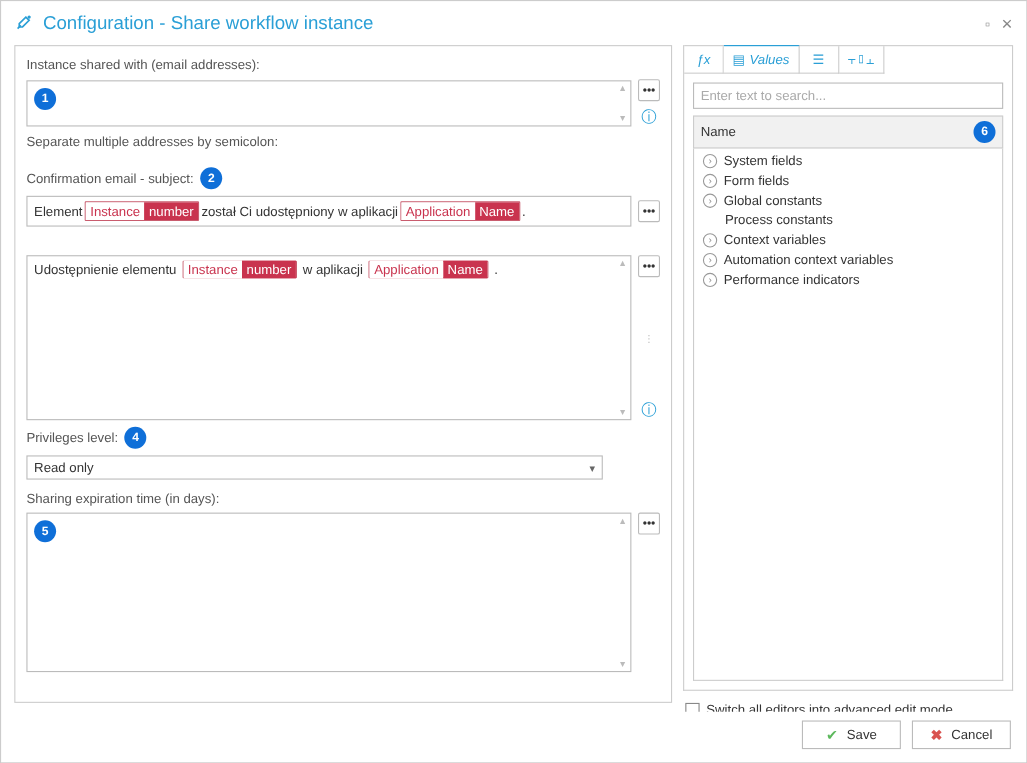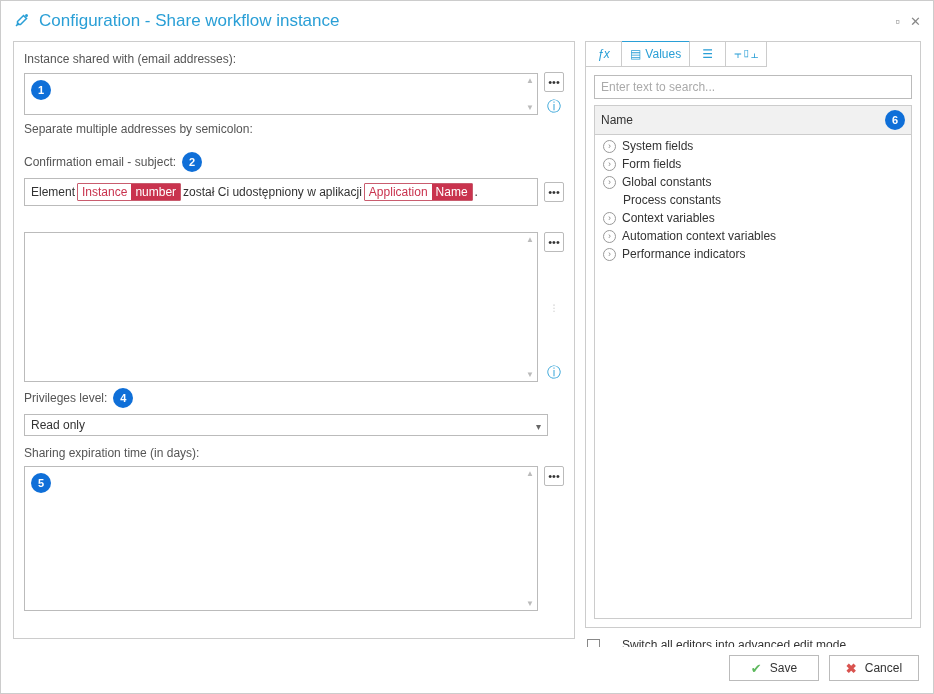--- a/index.html
+++ b/index.html
@@ -5,49 +5,49 @@
   * { box-sizing: border-box; }
   html, body { margin: 0; padding: 0; font-family: 'Segoe UI', Tahoma, sans-serif; font-size: 12px; color: #333; background: #fff; }
   .window { width: 934px; height: 694px; border: 1px solid #ccc; display: flex; flex-direction: column; position: relative; }
   .titlebar { display: flex; align-items: center; padding: 8px 12px; height: 40px; }
   .title-icon { color: #2a9fd6; margin-right: 8px; }
   .title-text { color: #2a9fd6; font-size: 17px; font-weight: 400; flex: 1; }
   .window-controls { display: flex; gap: 10px; color: #888; }
   .window-controls span { cursor: pointer; font-size: 13px; }
   .content { flex: 1; display: flex; gap: 10px; padding: 0 12px 8px 12px; overflow: hidden; }
   .left-pane { flex: 1; display: flex; flex-direction: column; gap: 6px; border: 1px solid #ccc; padding: 10px; overflow: hidden; }
-  .right-pane { width: 336px; display: flex; flex-direction: column; gap: 6px; }
+  .right-pane { width: 300px; display: flex; flex-direction: column; gap: 6px; }
   .field-label { color: #555; display: flex; align-items: center; gap: 6px; }
   .badge { display: inline-flex; align-items: center; justify-content: center; width: 20px; height: 20px; border-radius: 50%; background: #0f6fd8; color: #fff; font-size: 11px; font-weight: bold; }
   .textbox-row { display: flex; align-items: center; gap: 6px; }
   .textbox { flex: 1; border: 1px solid #bbb; background: #fff; padding: 4px 6px; min-height: 22px; display: flex; align-items: center; position: relative; }
   .textbox.tall { min-height: 42px; align-items: flex-start; }
   .textbox .scroll-arrows { position: absolute; right: 0; top: 0; bottom: 0; width: 14px; display: flex; flex-direction: column; justify-content: space-between; align-items: center; color: #bbb; font-size: 8px; padding: 2px 0; }
   .side-icons { display: flex; flex-direction: column; gap: 6px; align-items: center; }
   .dots-btn { width: 20px; height: 20px; border: 1px solid #bbb; border-radius: 2px; display: flex; align-items: center; justify-content: center; font-size: 11px; color: #333; cursor: pointer; }
   .info-icon { width: 18px; height: 18px; display: flex; align-items: center; justify-content: center; color: #2a9fd6; font-size: 14px; }
   .token { border: 1px solid #c95c6e; border-radius: 1px; margin: 0 2px; }
   .token .tk-l { background: #fff; color: #c9334e; padding: 1px 4px; display: inline-block; }
   .token .tk-r { background: #c9334e; color: #fff; padding: 1px 4px; display: inline-block; }
   .hint { color: #555; }
   .select { border: 1px solid #bbb; padding: 3px 6px; display: flex; align-items: flex-end; justify-content: space-between; cursor: pointer; }
   .select .chev { color: #666; font-size: 10px; }
   .right-pane .tabs-wrap { border: 1px solid #ccc; border-top: none; }
   .tabs { display: flex; border-top: 1px solid #ccc; }
   .tab { border: 1px solid #ccc; border-top: none; border-left: none; padding: 5px 8px; display: flex; align-items: center; justify-content: center; min-width: 36px; color: #2a9fd6; font-style: italic; cursor: pointer; }
   .tab.active { border-top: 2px solid #2a9fd6; margin-top: -2px; background: #fff; font-style: normal; }
-  .tab.active .tab-label { color: #2a9fd6; margin-left: 4px; }
+  .tab.active .tab-label { color: #2a9fd6; margin-left: 4px; font-style: italic; }
   .tabs-body { padding: 8px; }
   .search-input { width: 100%; border: 1px solid #bbb; padding: 4px 6px; color: #aaa; margin-bottom: 6px; }
   .tree-header { background: #f1f1f1; border: 1px solid #ccc; padding: 4px 6px; font-weight: normal; display: flex; align-items: center; }
   .tree { border: 1px solid #ccc; border-top: none; height: 484px; overflow: auto; padding: 2px 0; }
   .tree-item { display: flex; align-items: center; gap: 6px; padding: 2px 8px; cursor: pointer; }
   .tree-item.child { padding-left: 28px; }
   .tree-toggle { width: 13px; height: 13px; border: 1px solid #999; border-radius: 50%; display: flex; align-items: center; justify-content: center; font-size: 9px; color: #888; }
-  .checkbox-row { display: flex; align-items: flex-end; gap: 22px; padding: 4px 2px; }
+  .checkbox-row { display: flex; align-items: flex-end; gap: 6px; padding: 4px 2px; }
   .chk { width: 13px; height: 13px; border: 1px solid #888; display: inline-block; }
   .footer { display: flex; justify-content: flex-end; gap: 10px; padding: 8px 14px 12px; }
   .btn { width: 90px; height: 26px; border: 1px solid #bbb; background: #fff; display: flex; align-items: center; justify-content: center; gap: 8px; cursor: pointer; font-size: 12px; }
   .btn .ico { font-size: 13px; }
   .btn .ico.green { color: #5cb85c; }
   .btn .ico.red { color: #d9534f; font-weight: bold; }
 </style>
 </head>
 <body>
 
@@ -106,20 +106,27 @@
           <span class="token"><span class="tk-l">Application</span><span class="tk-r">Name</span></span>
           <span>.</span>
         </div>
         <div class="dots-btn">•••</div>
       </div>
 
       <div style="height:14px"></div>
 
       <div class="textbox-row" style="align-items:flex-start;">
         <div class="textbox tall" style="min-height:150px;">
+          <span style="display:inline;">
+            <span>Udostępnienie elementu </span>
+            <span class="token"><span class="tk-l">Instance</span><span class="tk-r">number</span></span>
+            <span> w aplikacji </span>
+            <span class="token"><span class="tk-l">Application</span><span class="tk-r">Name</span></span>
+            <span>.</span>
+          </span>
           <div class="scroll-arrows">
               <span>▲</span>
               <span>▼</span>
             </div>
         </div>
         <div class="side-icons" style="height:150px; justify-content:space-between;">
           <div class="dots-btn">•••</div>
           <div style="color:#bbb;font-size:9px;">⋮</div>
           <div class="info-icon">ⓘ</div>
         </div>

